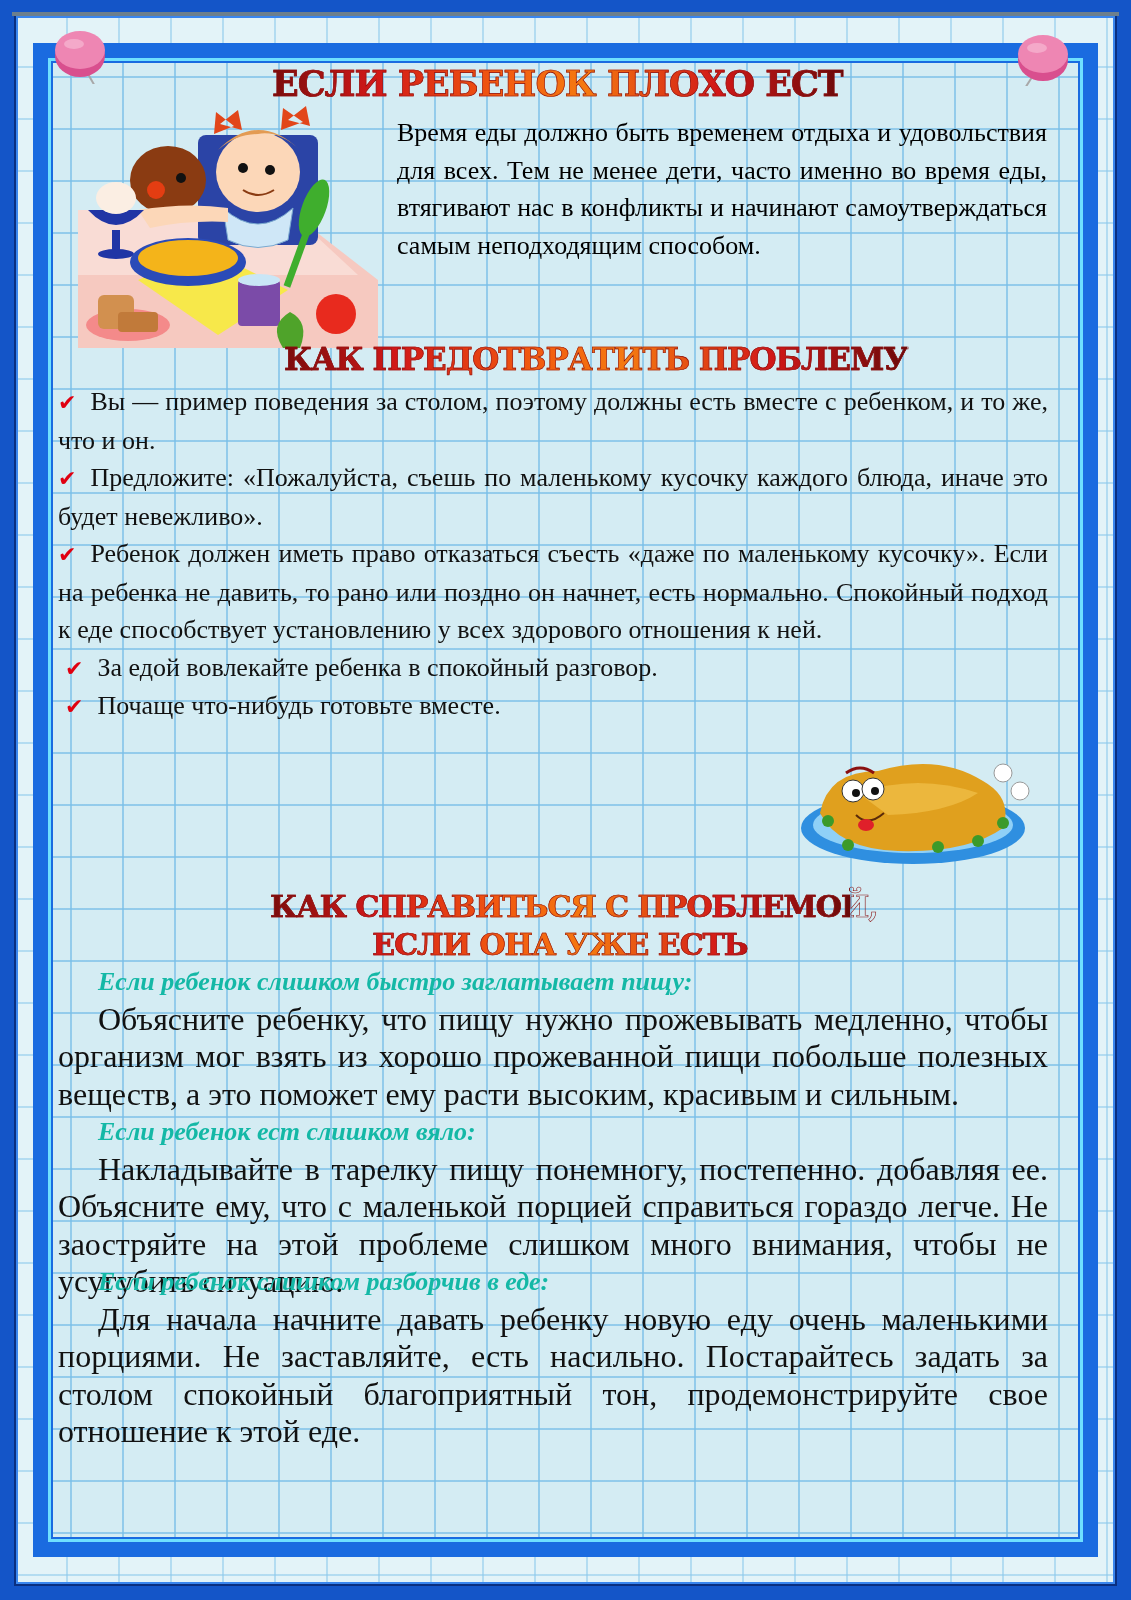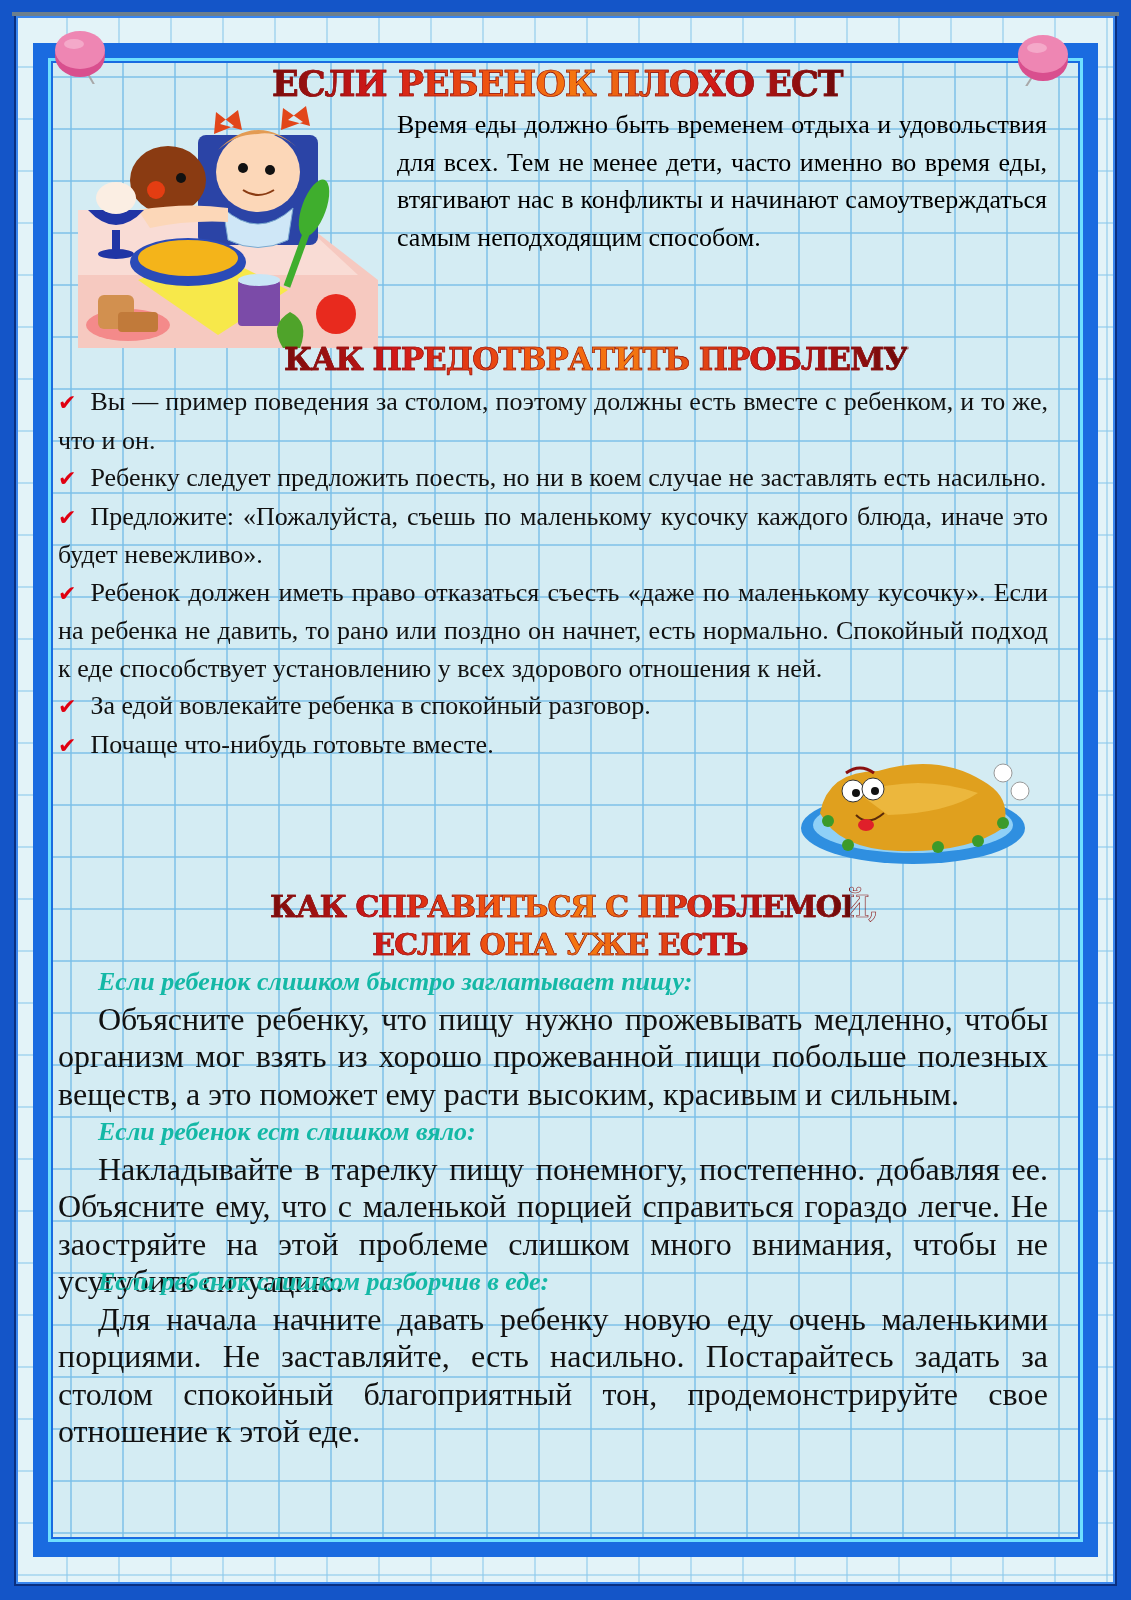--- a/index.html
+++ b/index.html
@@ -48,31 +48,31 @@
     color: transparent;
     -webkit-text-stroke: 0.6px #8a1010;
     line-height: 1;
     white-space: nowrap;
   }
   .main-title { position: absolute; left: 224px; top: 8px; font-size: 35px; }
   .sec1-title { position: absolute; left: 236px; top: 286px; font-size: 31px; }
   .sec2-title { position: absolute; left: 222px; top: 830px; width: 580px; text-align: center; font-size: 30px; line-height: 38px; }
   .sec2-title div { display: block; }
   .intro {
-    position: absolute; left: 349px; top: 48px; width: 650px;
+    position: absolute; left: 349px; top: 56px; width: 650px;
     font-size: 26px; line-height: 37.5px;
   }
   .intro p { margin: 0; text-align: justify; text-align-last: left; }
 
   .list {
     position: absolute; left: 10px; top: 325px; width: 990px;
     list-style: none; margin: 0; padding: 0;
   }
   .list li { font-size: 26px; line-height: 37.5px; text-align: justify; color: #111; }
-  .list li.short { width: 720px; text-align: left; }
+  .list li.short { width: 720px; text-align: left; margin-left: 7px; }
   .check { color: #e00010; font-family: "DejaVu Sans", sans-serif; font-size: 22px; margin-right: 14px; }
 
   .sub { position: absolute; left: 10px; width: 990px; }
   .sub-head {
     font-style: italic; font-weight: bold; color: #14b8a6;
     font-size: 26px; line-height: 37.5px; padding-left: 40px;
   }
   .sub-body { font-size: 32px; line-height: 37.5px; text-align: justify; text-indent: 40px; color: #111; margin: 0; }
 
   .pin { position: absolute; width: 54px; height: 54px; }
@@ -149,21 +149,20 @@
   <div class="title-fancy main-title">ЕСЛИ РЕБЕНОК ПЛОХО ЕСТ</div>
 
   <div class="intro">
     <p>Время еды должно быть временем отдыха и удовольствия для всех. Тем не менее дети, часто именно во время еды, втягивают нас в конфликты и начинают самоутверждаться самым неподходящим способом.</p>
   </div>
 
   <div class="title-fancy sec1-title">КАК ПРЕДОТВРАТИТЬ ПРОБЛЕМУ</div>
 
   <ul class="list">
     <li><span class="check">✔</span><span>Вы — пример поведения за столом, поэтому должны есть вместе с ребенком, и то же, что и он.</span></li>
-    <li><span class="check">✔</span><span>Ребенку следует предложить поесть, но ни в коем случае не заставлять есть насильно.</span></li>
     <li><span class="check">✔</span><span>Предложите: «Пожалуйста, съешь по маленькому кусочку каждого блюда, иначе это будет невежливо».</span></li>
     <li><span class="check">✔</span><span>Ребенок должен иметь право отказаться съесть «даже по маленькому кусочку». Если на ребенка не давить, то рано или поздно он начнет, есть нормально. Спокойный подход к еде способствует установлению у всех здорового отношения к ней.</span></li>
     <li class="short"><span class="check">✔</span><span>За едой вовлекайте ребенка в спокойный разговор.</span></li>
     <li class="short"><span class="check">✔</span><span>Почаще что-нибудь готовьте вместе.</span></li>
   </ul>
 
   <svg class="illustration" style="left:750px;top:685px;" width="245" height="125" viewBox="0 0 245 125">
     <ellipse cx="115" cy="85" rx="112" ry="36" fill="#2f8fe0"></ellipse>
     <ellipse cx="115" cy="82" rx="100" ry="28" fill="#8fd0f7"></ellipse>
     <path d="M22 70 Q30 28 80 28 Q140 10 185 38 Q215 55 205 85 Q170 110 100 108 Q40 106 22 70 Z" fill="#e0a01e"></path>

